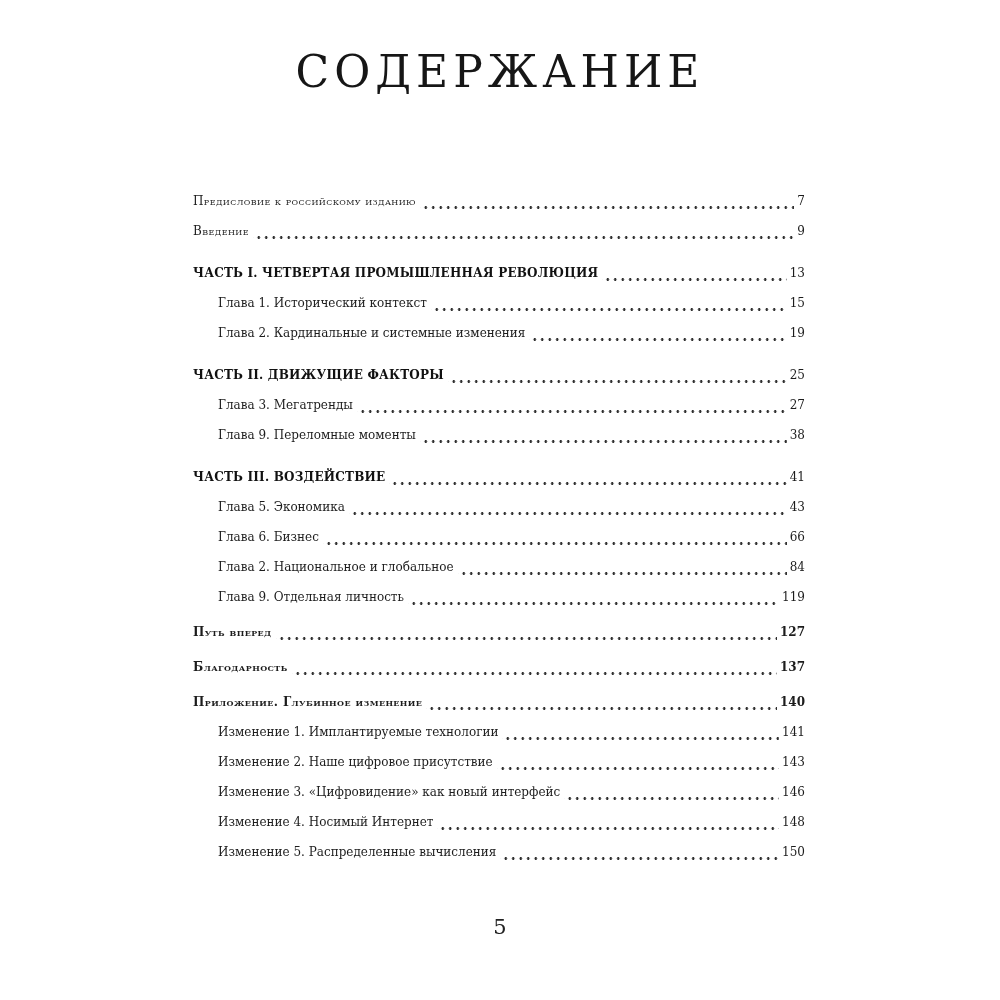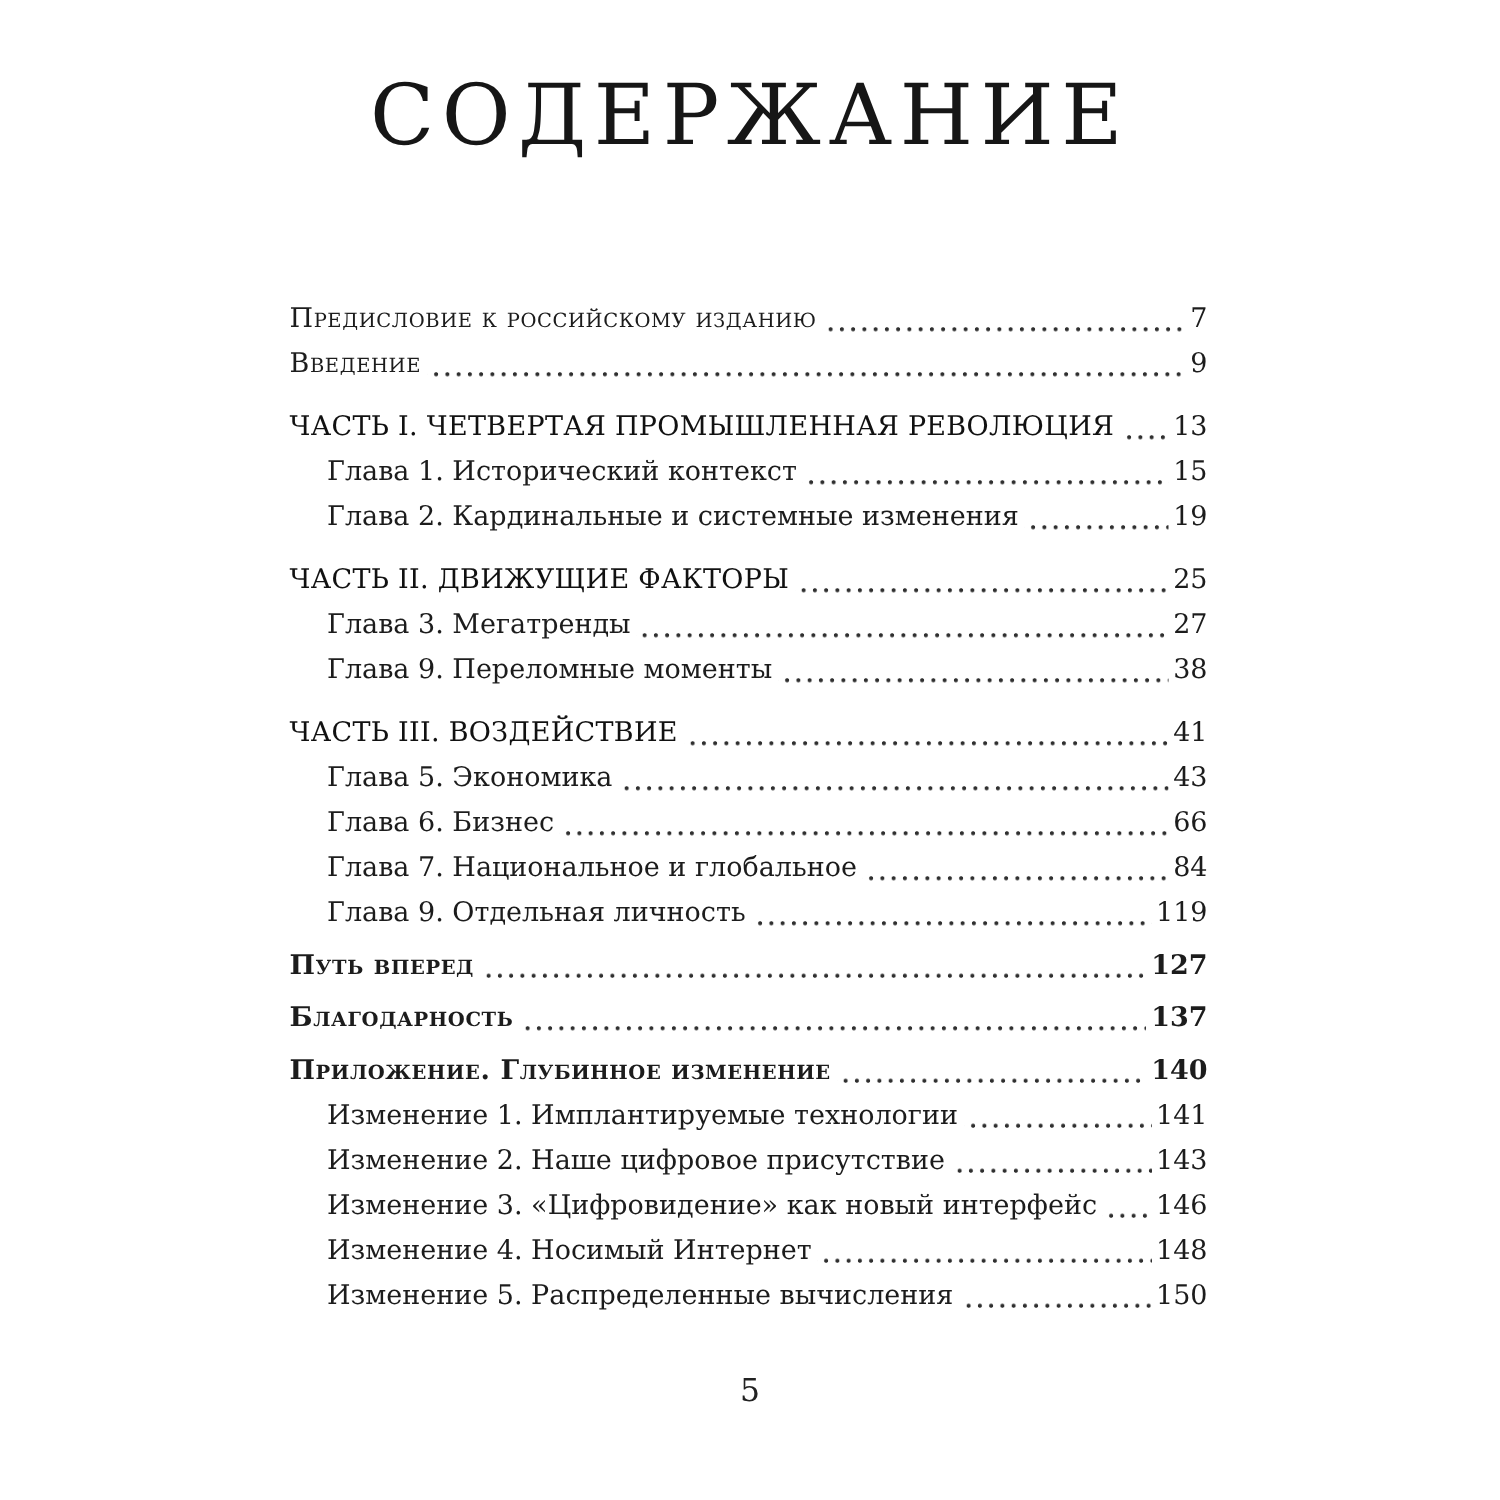--- a/index.html
+++ b/index.html
@@ -13,50 +13,50 @@
     height: 1000px;
     background: #ffffff;
     font-family: "DejaVu Serif", "Liberation Serif", serif;
     color: #1c1c1c;
     overflow: hidden;
   }
   .title {
     margin: 0;
     padding-top: 50px;
     text-align: center;
-    font-size: 56px;
+    font-size: 44px;
     line-height: 1.0;
     font-weight: normal;
     letter-spacing: 5px;
     color: #161616;
   }
   .toc {
     margin-top: 92px;
     padding-left: 193px;
     padding-right: 195px;
   }
   .toc-row {
     display: flex;
     align-items: baseline;
     height: 30px;
-    font-size: 18px;
+    font-size: 12px;
   }
   .toc-row > span {
     line-height: 30px;
     white-space: nowrap;
   }
   .toc-row.indent-1 { padding-left: 25px; justify-content: flex-end; }
   .toc-row.spacing-large  { margin-top: 12px; }
   .toc-row.spacing-medium { margin-top: 5px; font-weight: bold; }
   .toc-row.variant-smallcaps .label {
     font-variant: small-caps;
     letter-spacing: 0.4px;
   }
   .toc-row.variant-part .label {
-    font-weight: normal;
+    font-weight: bold;
     color: #111111;
     letter-spacing: 0.2px;
   }
   .toc-row.variant-part .pagenum {
     font-weight: normal;
   }
   .leader {
     flex: 1 1 auto;
     align-self: stretch;
     margin-left: 4px;
@@ -134,21 +134,21 @@
         <span class="label">Глава 5. Экономика</span>
         <div class="leader"></div>
         <span class="pagenum">43</span>
       </div>
       <div class="toc-row variant-chapter indent-1 spacing-normal">
         <span class="label">Глава 6. Бизнес</span>
         <div class="leader"></div>
         <span class="pagenum">66</span>
       </div>
       <div class="toc-row variant-chapter indent-1 spacing-normal">
-        <span class="label">Глава 7. Национальное и глобальное</span>
+        <span class="label">Глава 2. Национальное и глобальное</span>
         <div class="leader"></div>
         <span class="pagenum">84</span>
       </div>
       <div class="toc-row variant-chapter indent-1 spacing-normal">
         <span class="label">Глава 9. Отдельная личность</span>
         <div class="leader"></div>
         <span class="pagenum">119</span>
       </div>
       <div class="toc-row variant-smallcaps indent-0 spacing-medium">
         <span class="label">Путь вперед</span>

